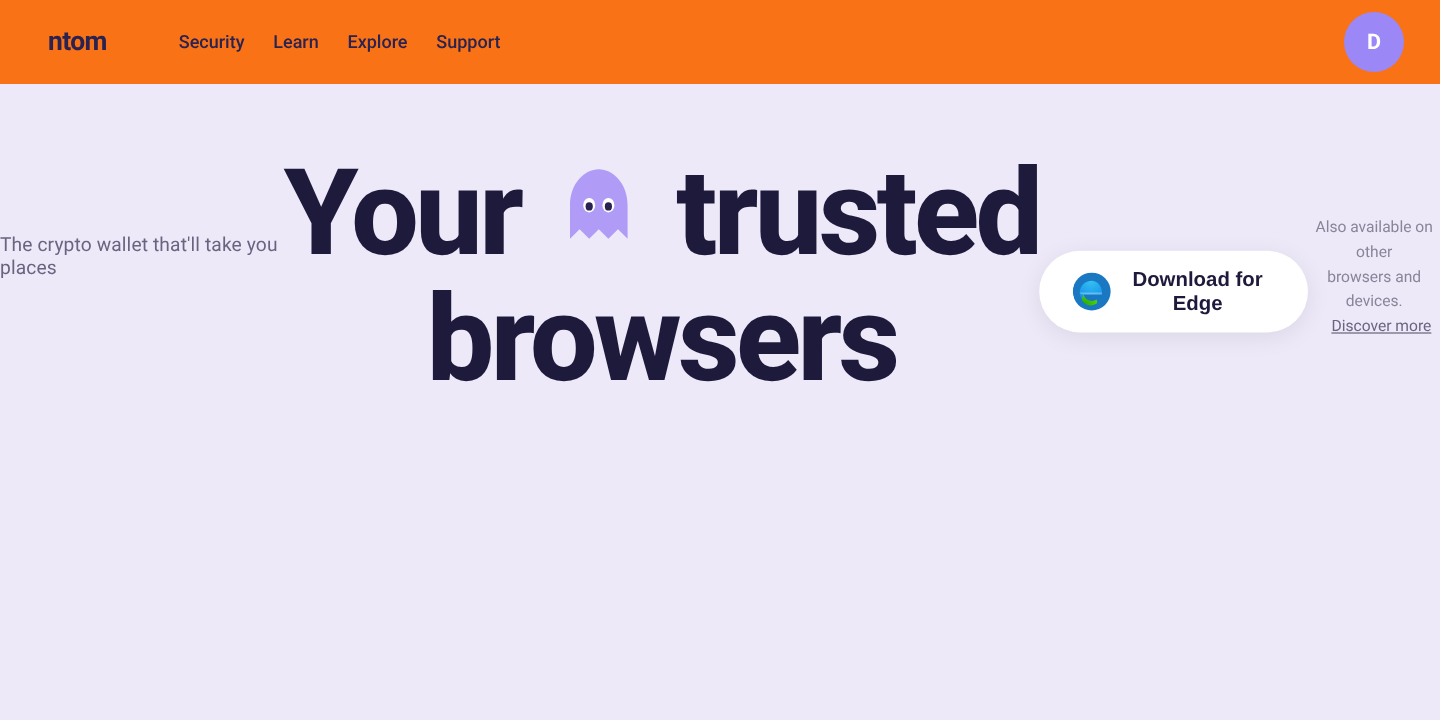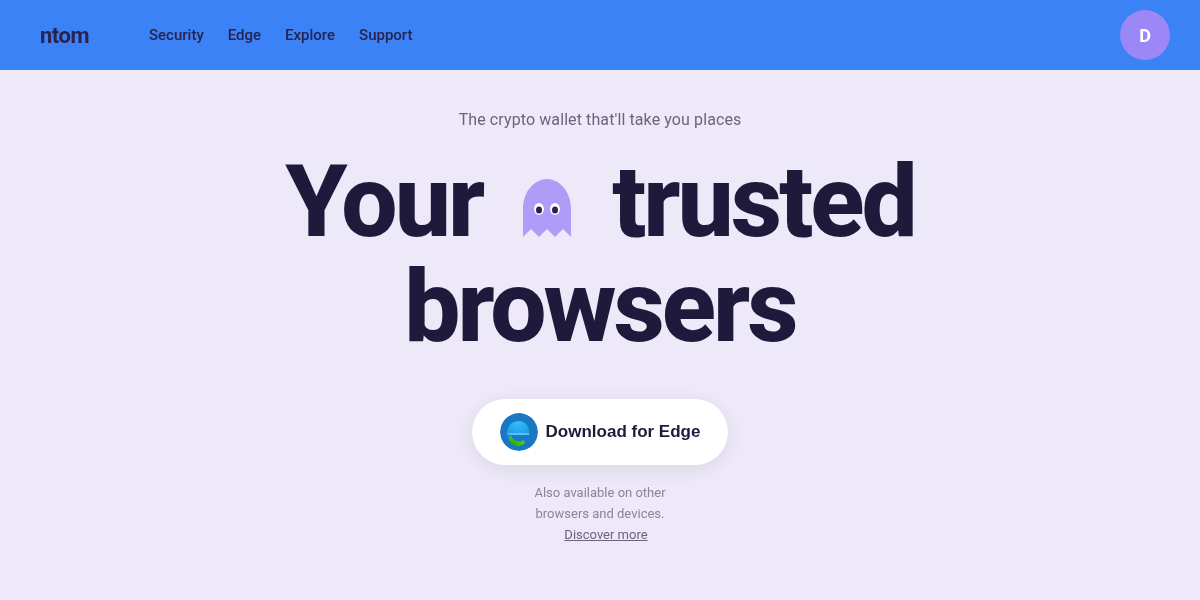--- a/index.html
+++ b/index.html
@@ -15,21 +15,21 @@
       font-family: -apple-system, BlinkMacSystemFont, 'Segoe UI', Roboto, sans-serif;
       overflow: hidden;
     }
 
     
     nav {
       display: flex;
       align-items: center;
       padding: 0 40px;
       height: 70px;
-      background-color: #3b82f6;
+      background-color: #f97316;
       position: relative;
     }
 
     .nav-logo {
       font-size: 22px;
       font-weight: 700;
       color: #2a2250;
       margin-right: 60px;
       letter-spacing: -0.5px;
     }
@@ -58,21 +58,21 @@
       background-color: #9b87f5;
       border-radius: 50%;
       display: flex;
       align-items: center;
       justify-content: center;
     }
 
     
     .hero {
       display: flex;
-      flex-direction: column;
+      flex-direction: row;
       align-items: center;
       padding-top: 40px;
     }
 
     .hero-subtitle {
       font-size: 16px;
       color: #6b6480;
       margin-bottom: 20px;
       letter-spacing: 0.1px;
     }
@@ -81,22 +81,23 @@
       font-size: 100px;
       font-weight: 800;
       color: #1e1a3c;
       line-height: 1.05;
       text-align: center;
       letter-spacing: -3px;
     }
 
     .hero-headline-row1 {
       display: flex;
-      align-items: flex-end;
+      align-items: flex-start;
       gap: 20px;
+      margin-top: 16px;
     }
 
     .ghost-icon {
       width: 90px;
       height: 90px;
       display: inline-flex;
       align-items: center;
       justify-content: center;
     }
 
@@ -154,21 +155,21 @@
       margin-left: 12px;
     }
   </style>
 </head>
 <body>
 
 <nav>
   <span class="nav-logo">ntom</span>
   <div class="nav-links">
     <a class="nav-link">Security</a>
-    <a class="nav-link">Edge</a>
+    <a class="nav-link">Learn</a>
     <a class="nav-link">Explore</a>
     <a class="nav-link">Support</a>
   </div>
   <div class="nav-cta">
     <span style="color:#fff;font-weight:700;font-size:18px;">D</span>
   </div>
 </nav>
 
 <section class="hero">
   <p class="hero-subtitle">The crypto wallet that'll take you places</p>

